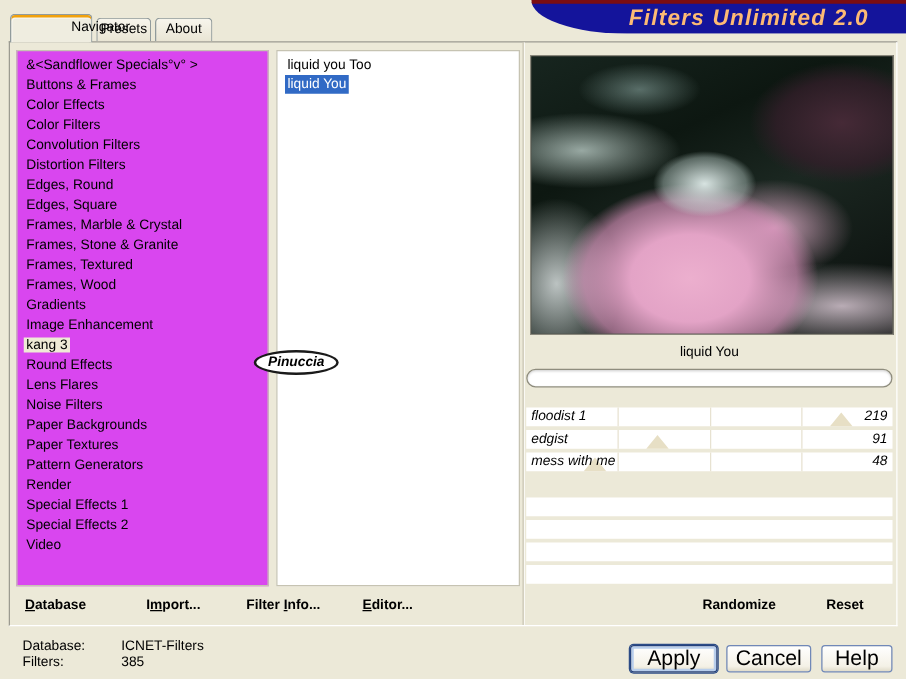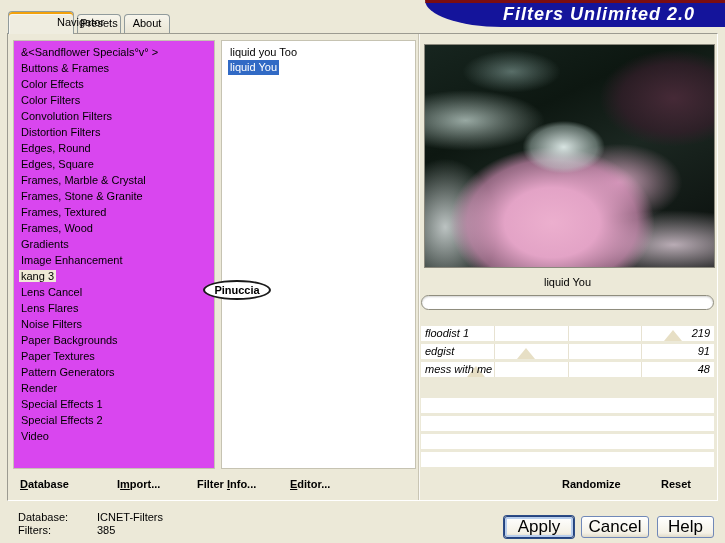--- a/index.html
+++ b/index.html
@@ -12,21 +12,21 @@
     color:#000;
     overflow:hidden;
   }
 
   
   .banner {
     position:absolute; left:425px; right:0; top:0; height:27px;
     background:#14149B;
     border-top:3px solid #7B0D12;
     border-bottom-left-radius:85px 30px;
-    color:#ffffff;
+    color:#fdba74;
     font-size:18px; font-weight:bold; font-style:italic;
     text-align:center; line-height:23px; letter-spacing:1px;
     padding-left:48px;
   }
 
   
   .tab {
     position:absolute;
     border:1px solid #919B9C; border-bottom:none;
     border-radius:4px 4px 0 0;
@@ -71,21 +71,21 @@
   }
   .flt-item { height:15px; line-height:15px; white-space:nowrap; }
   .flt-item .flt-label { display:inline-block; padding:0 2px; }
   .flt-item.selected .flt-label { background:#316AC5; color:#fff; }
 
   
   .watermark {
     position:absolute; left:203px; top:280px; width:68px; height:20px;
     background:#fff; border:2px solid #1A1A1A; border-radius:50%;
     text-align:center; line-height:16px;
-    font-weight:bold; font-size:11px;
+    font-weight:bold; font-style:italic; font-size:11px;
     z-index:20;
   }
 
   
   .preview {
     position:absolute; left:424px; top:44px; width:291px; height:224px;
     border:1px solid #8A887C; z-index:2;
     background-color:#0C1210;
     background-image:
       radial-gradient(ellipse 55px 35px at 48% 46%, rgba(226,238,236,.95), rgba(200,220,215,.4) 60%, transparent 75%),
@@ -209,21 +209,21 @@
     <div class="cat-item">
       <span class="cat-label">Gradients</span>
     </div>
     <div class="cat-item">
       <span class="cat-label">Image Enhancement</span>
     </div>
     <div class="cat-item highlight">
       <span class="cat-label">kang 3</span>
     </div>
     <div class="cat-item">
-      <span class="cat-label">Lens Cancel</span>
+      <span class="cat-label">Round Effects</span>
     </div>
     <div class="cat-item">
       <span class="cat-label">Lens Flares</span>
     </div>
     <div class="cat-item">
       <span class="cat-label">Noise Filters</span>
     </div>
     <div class="cat-item">
       <span class="cat-label">Paper Backgrounds</span>
     </div>

